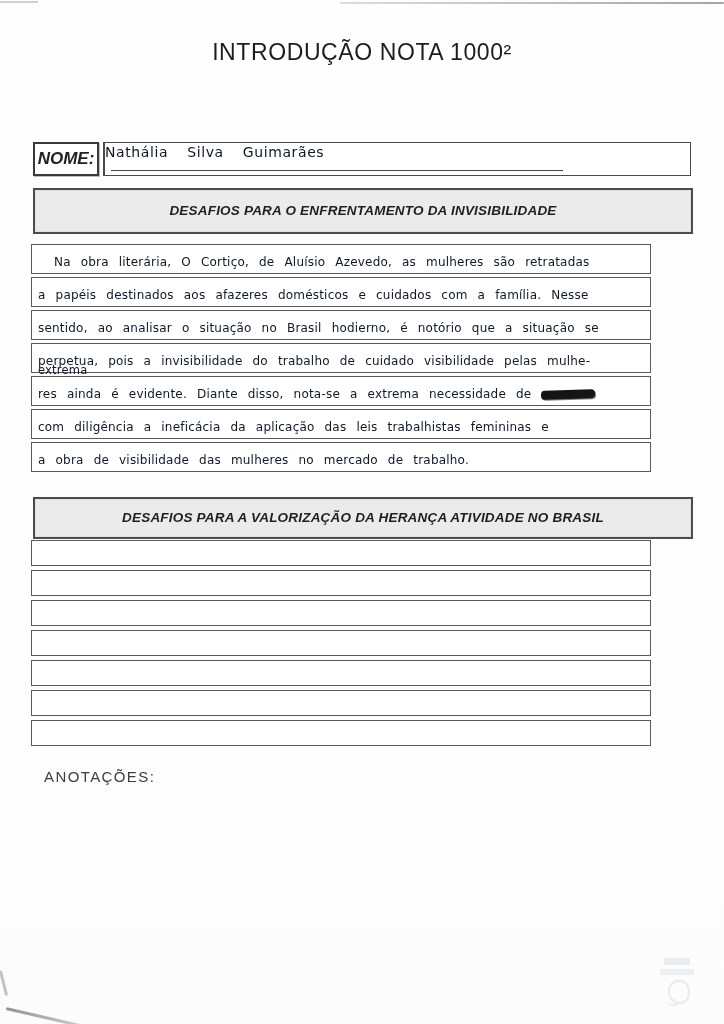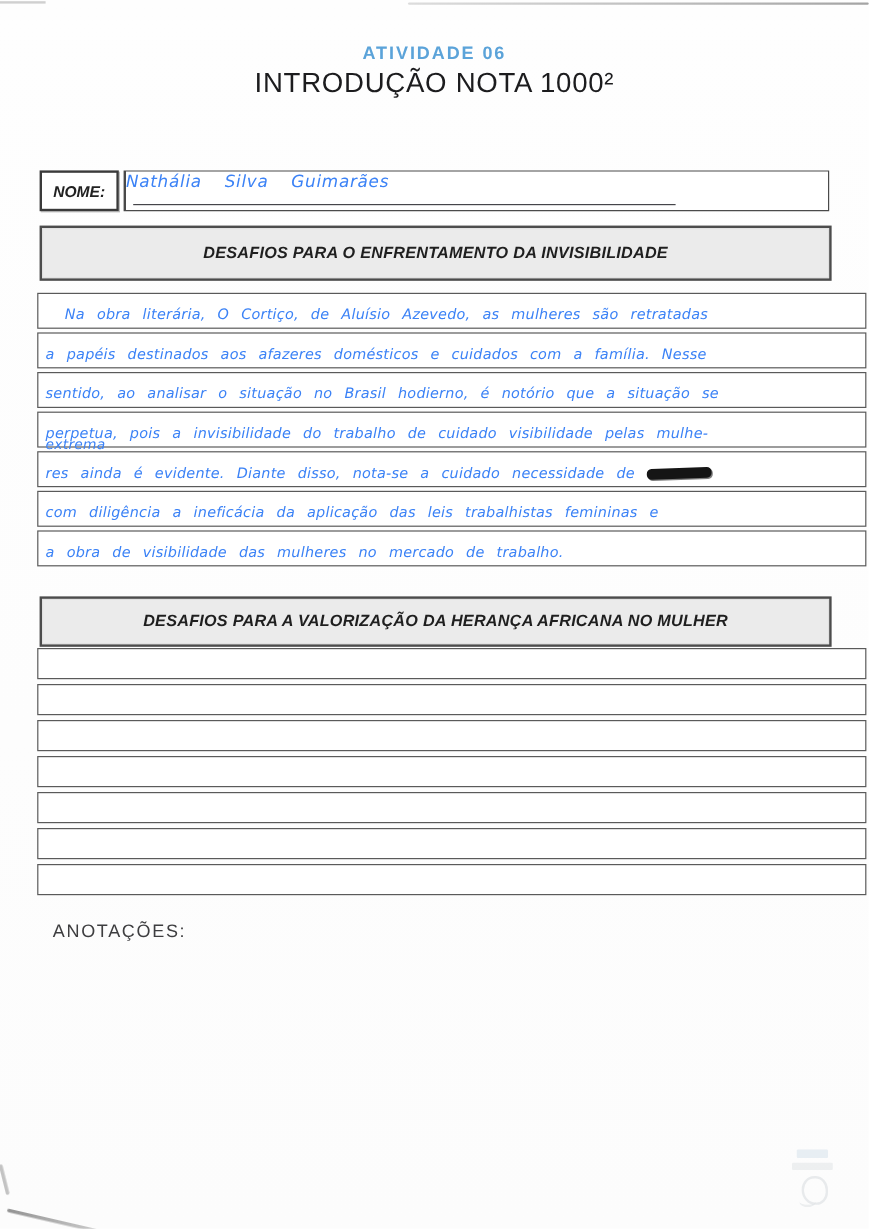--- a/index.html
+++ b/index.html
@@ -30,40 +30,40 @@
 
   
   .title-area{position:absolute;top:36px;left:0;width:724px;text-align:center;}
   .activity-label{font-size:15px;font-weight:bold;letter-spacing:1.6px;color:#5ba3d9;}
   .main-title{margin-top:3px;font-size:23px;font-weight:normal;letter-spacing:.6px;color:#1c1c1e;}
 
   
   .name-row{position:absolute;top:142px;left:33px;width:658px;height:34px;display:flex;}
   .name-label-box{width:62px;border:2px solid #3a3a3a;background:#fff;
     display:flex;align-items:center;justify-content:center;
-    font-weight:bold;font-style:italic;font-size:13px;color:#222;
+    font-weight:bold;font-style:italic;font-size:17px;color:#222;
     box-shadow:1px 1px 0 rgba(0,0,0,.25);}
   .name-value-box{flex:1;margin-left:4px;border:1px solid #4a4a4a;border-left:2px solid #4a4a4a;position:relative;background:#fff;}
   .name-underline{position:absolute;left:6px;bottom:4px;width:452px;border-bottom:1.3px solid #45454a;}
 
   
-  .hw{font-family:"DejaVu Sans",sans-serif;font-style:italic;
-    font-size:12px;color:#3b82f6;letter-spacing:.2px;word-spacing:6px;white-space:nowrap;}
+  .hw{font-family:"DejaVu Sans",sans-serif;
+    font-size:12px;color:#0f172a;letter-spacing:.2px;word-spacing:6px;white-space:nowrap;}
   .hw-name{font-size:14px;word-spacing:14px;letter-spacing:.6px;}
 
   
   .hdr{position:absolute;left:33px;width:656px;background:#ebebeb;
     border:2px solid #4c4c4c;box-shadow:0 0 0 1px #e0e0e0 inset;
     display:flex;flex-direction:column;align-items:center;justify-content:center;
     font-weight:bold;font-style:italic;font-size:13.5px;color:#1f1f1f;letter-spacing:.2px;text-align:center;line-height:1.4;}
   .hdr1{top:188px;height:42px;gap:43px;}
   .hdr2{top:497px;height:38px;}
 
   
-  .rows{position:absolute;left:31px;width:691px;}
+  .rows{position:absolute;left:31px;width:620px;}
   .rows1{top:244px;}
   .rows2{top:540px;}
   .row{border:1.2px solid #5a5a5a;background:#fff;position:relative;}
   .rows1 .row{height:28px;margin-bottom:3px;}
   .rows2 .row{height:24px;margin-bottom:4px;}
   .row .hw{position:absolute;left:6px;bottom:4px;}
   .row .hw.indent{left:22px;}
 
   .scribble{display:inline-block;width:54px;height:9px;background:#151515;
     border-radius:4px;transform:rotate(-2deg);vertical-align:middle;margin-left:10px;
@@ -84,21 +84,20 @@
   <div class="crease"></div>
   <div class="crease2"></div>
   <div class="watermark">
     <div class="wm-bar1"></div>
     <div class="wm-bar2"></div>
     <div class="wm-ring"></div>
     <div class="wm-tail"></div>
   </div>
 
   <div class="title-area">
-    <div class="activity-label">ATIVIDADE 06</div>
     <div class="main-title">INTRODUÇÃO NOTA 1000²</div>
   </div>
 
   <div class="name-row">
     <div class="name-label-box">NOME:</div>
     <div class="name-value-box">
       <div class="name-underline"></div>
       <span class="hw hw-name">Nathália   Silva   Guimarães</span>
     </div>
   </div>
@@ -114,33 +113,33 @@
     <div class="row">
       <span class="hw">a papéis destinados aos afazeres domésticos e cuidados com a família. Nesse</span>
     </div>
     <div class="row">
       <span class="hw">sentido, ao analisar o situação no Brasil hodierno, é notório que a situação se</span>
     </div>
     <div class="row">
       <span class="hw">perpetua, pois a invisibilidade do trabalho de cuidado visibilidade pelas mulhe-</span>
     </div>
     <div class="row">
-      <span class="hw"><span>res ainda é evidente. Diante disso, nota-se a cuidado necessidade de</span><span class="scribble"></span></span>
+      <span class="hw"><span>res ainda é evidente. Diante disso, nota-se a extrema necessidade de</span><span class="scribble"></span></span>
       <span class="hw inserted-word">extrema</span>
     </div>
     <div class="row">
       <span class="hw">com diligência a ineficácia da aplicação das leis trabalhistas femininas e</span>
     </div>
     <div class="row">
       <span class="hw">a obra de visibilidade das mulheres no mercado de trabalho.</span>
     </div>
   </div>
 
   <div class="hdr hdr2">
-    <span>DESAFIOS PARA A VALORIZAÇÃO DA HERANÇA AFRICANA NO MULHER</span>
+    <span>DESAFIOS PARA A VALORIZAÇÃO DA HERANÇA ATIVIDADE NO BRASIL</span>
   </div>
 
   <div class="rows rows2">
     <div class="row"></div>
     <div class="row"></div>
     <div class="row"></div>
     <div class="row"></div>
     <div class="row"></div>
     <div class="row"></div>
     <div class="row"></div>

